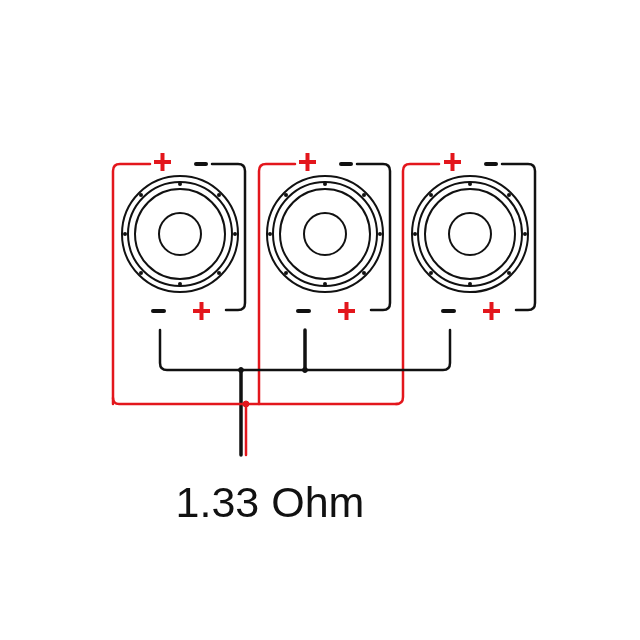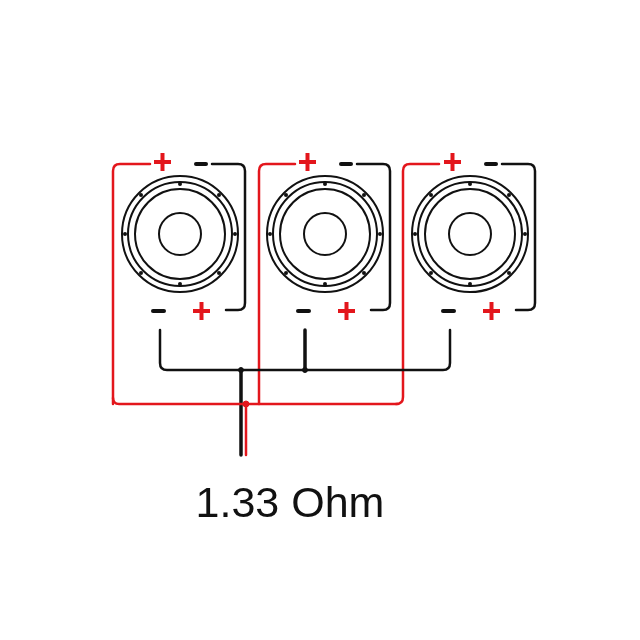--- a/index.html
+++ b/index.html
@@ -1,20 +1,20 @@
 <!DOCTYPE html>
 <html><head>
   <meta charset="utf-8">
   <style>
     html, body { margin: 0; padding: 0; background: #ffffff; }
     body { width: 640px; height: 640px; position: relative; overflow: hidden; }
     #diagram { position: absolute; left: 0; top: 0; width: 640px; height: 640px; }
     .label {
       position: absolute; left: 0; top: 478px; width: 540px; text-align: center;
-      font-family: "Liberation Sans", sans-serif; font-size: 43px; color: #111111; padding-left: 20px;
+      font-family: "Liberation Sans", sans-serif; font-size: 43px; color: #111111;
     }
   </style>
 </head>
 <body>
 
 <svg id="diagram" viewBox="0 0 640 640" xmlns="http://www.w3.org/2000/svg">
   <g fill="none" stroke-linecap="round" stroke-linejoin="round">
 
     <g>
 

